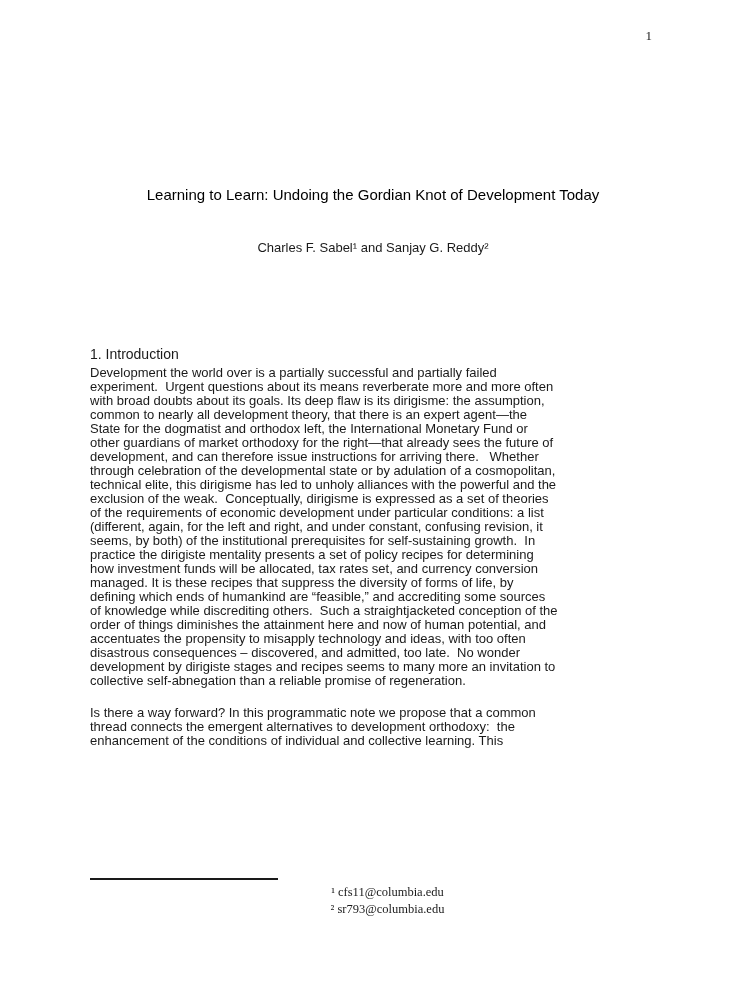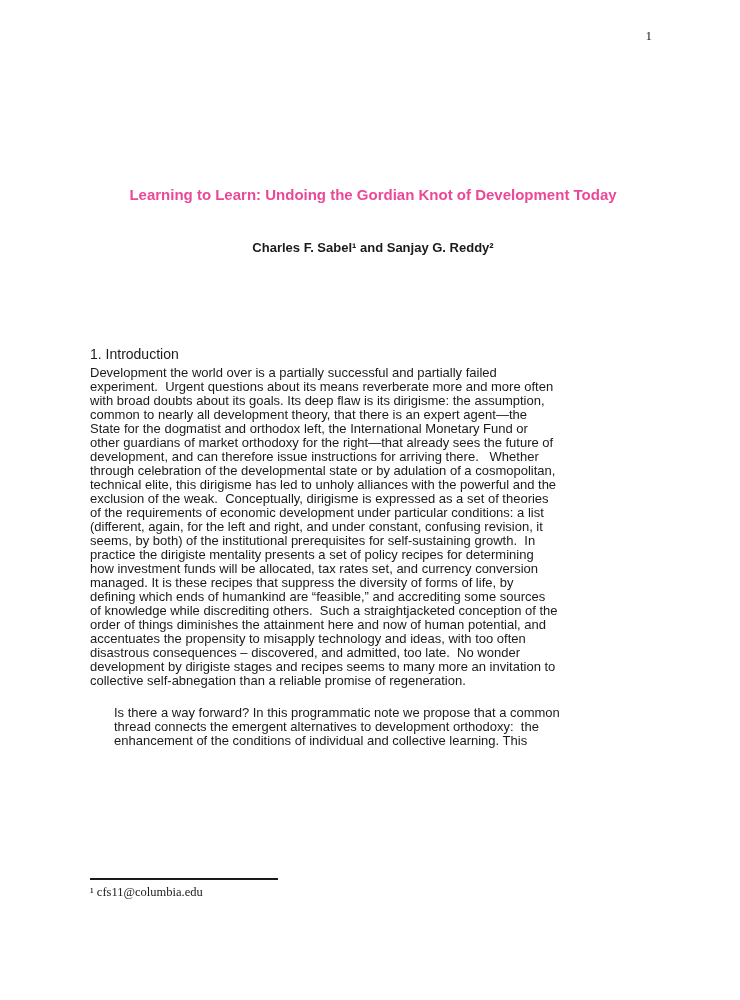--- a/index.html
+++ b/index.html
@@ -24,31 +24,30 @@
     font-size: 13px;
   }
   .title {
     position: absolute;
     top: 186px;
     left: 78px;
     width: 590px;
     margin: 0;
     text-align: center;
     font-size: 15px;
-    font-weight: bold;
-    color: #ec4899;
+    font-weight: normal;
+    color: #000000;
   }
   .authors {
     position: absolute;
     top: 240px;
     left: 78px;
     width: 590px;
     text-align: center;
     font-size: 13px;
-    font-weight: bold;
   }
   .heading {
     position: absolute;
     top: 346px;
     left: 90px;
     margin: 0;
     font-size: 14px;
     font-weight: normal;
   }
   .body-text {
@@ -58,38 +57,38 @@
     width: 600px;
     font-size: 13px;
     line-height: 14px;
   }
   .para {
     margin: 0;
     white-space: pre-wrap;
   }
   .para + .para {
     margin-top: 17.9px;
-    margin-left: 24px;
   }
   .footnote-area {
     position: absolute;
     top: 878px;
     left: 90px;
     width: 595px;
   }
   .footnote-rule {
     width: 188px;
     height: 2px;
     background: #1a1a1a;
     margin-bottom: 4px;
   }
   .footnote {
     font-family: "Liberation Serif", serif;
     font-size: 12.5px;
     line-height: 17px;
+    text-align: center;
   }
 </style>
 </head>
 <body>
 
 <div class="page">
 
   <div class="page-number">1</div>
 
   <h1 class="title">Learning to Learn: Undoing the Gordian Knot of Development Today</h1>
@@ -123,15 +122,16 @@
 development by dirigiste stages and recipes seems to many more an invitation to
 collective self-abnegation than a reliable promise of regeneration.</p>
     <p class="para">Is there a way forward? In this programmatic note we propose that a common
 thread connects the emergent alternatives to development orthodoxy:  the
 enhancement of the conditions of individual and collective learning. This</p>
   </div>
 
   <div class="footnote-area">
     <div class="footnote-rule"></div>
     <div class="footnote">¹ cfs11@columbia.edu</div>
+    <div class="footnote">² sr793@columbia.edu</div>
   </div>
 
 </div>
 
 </body></html>

